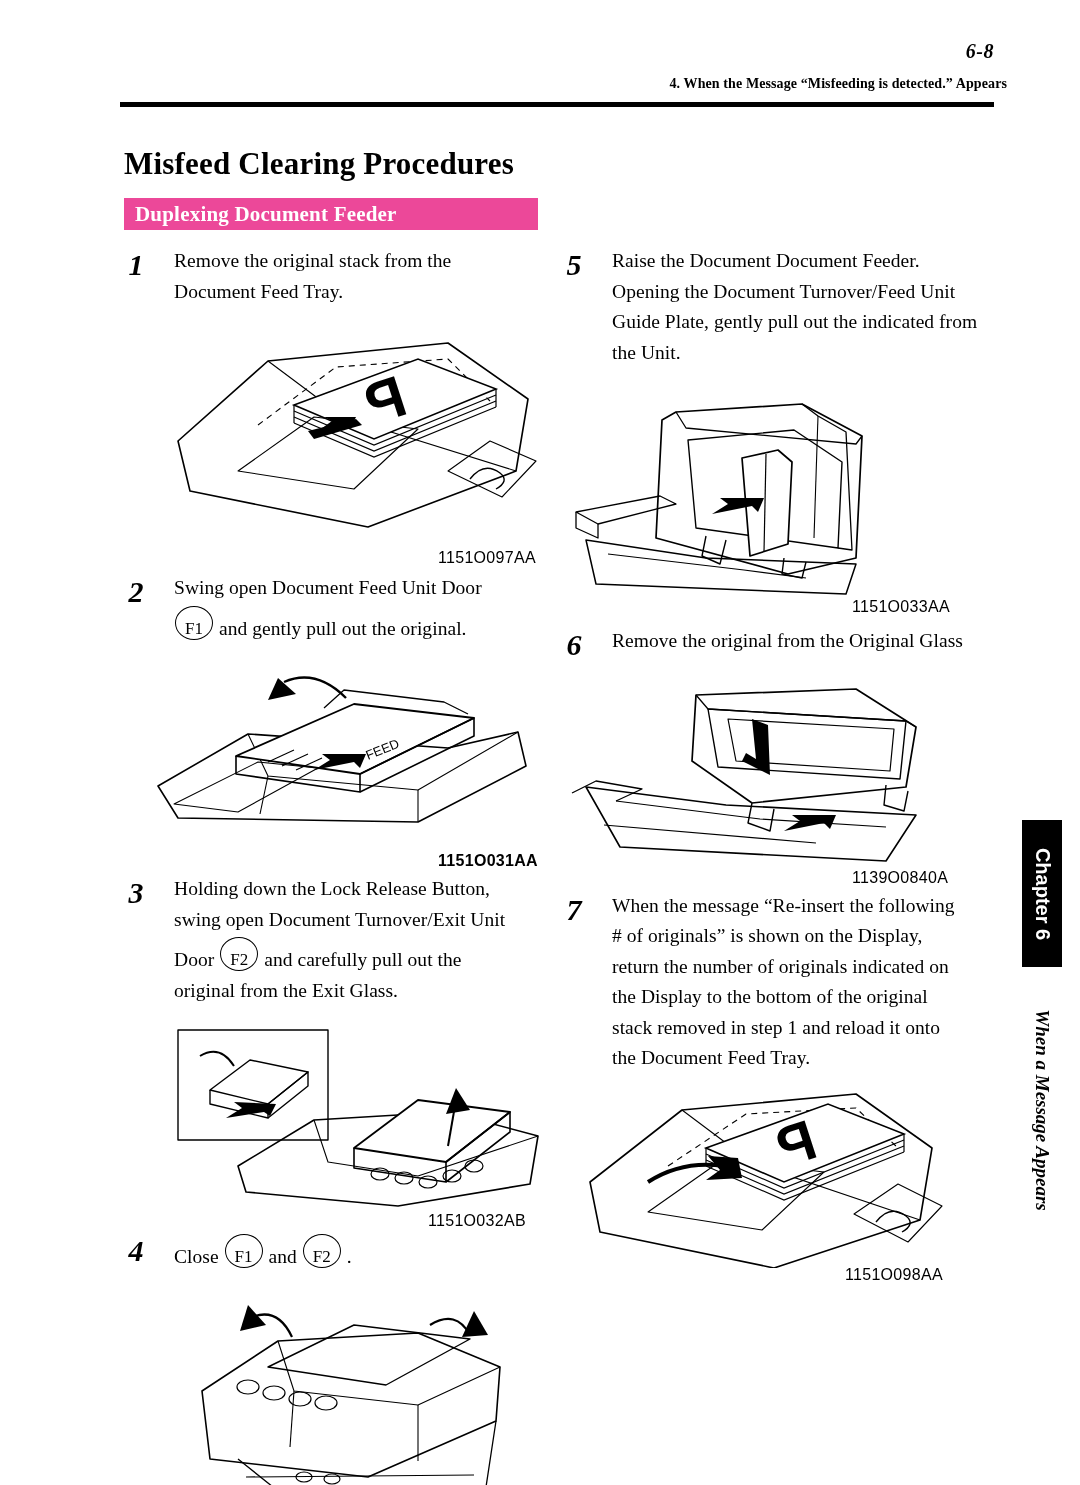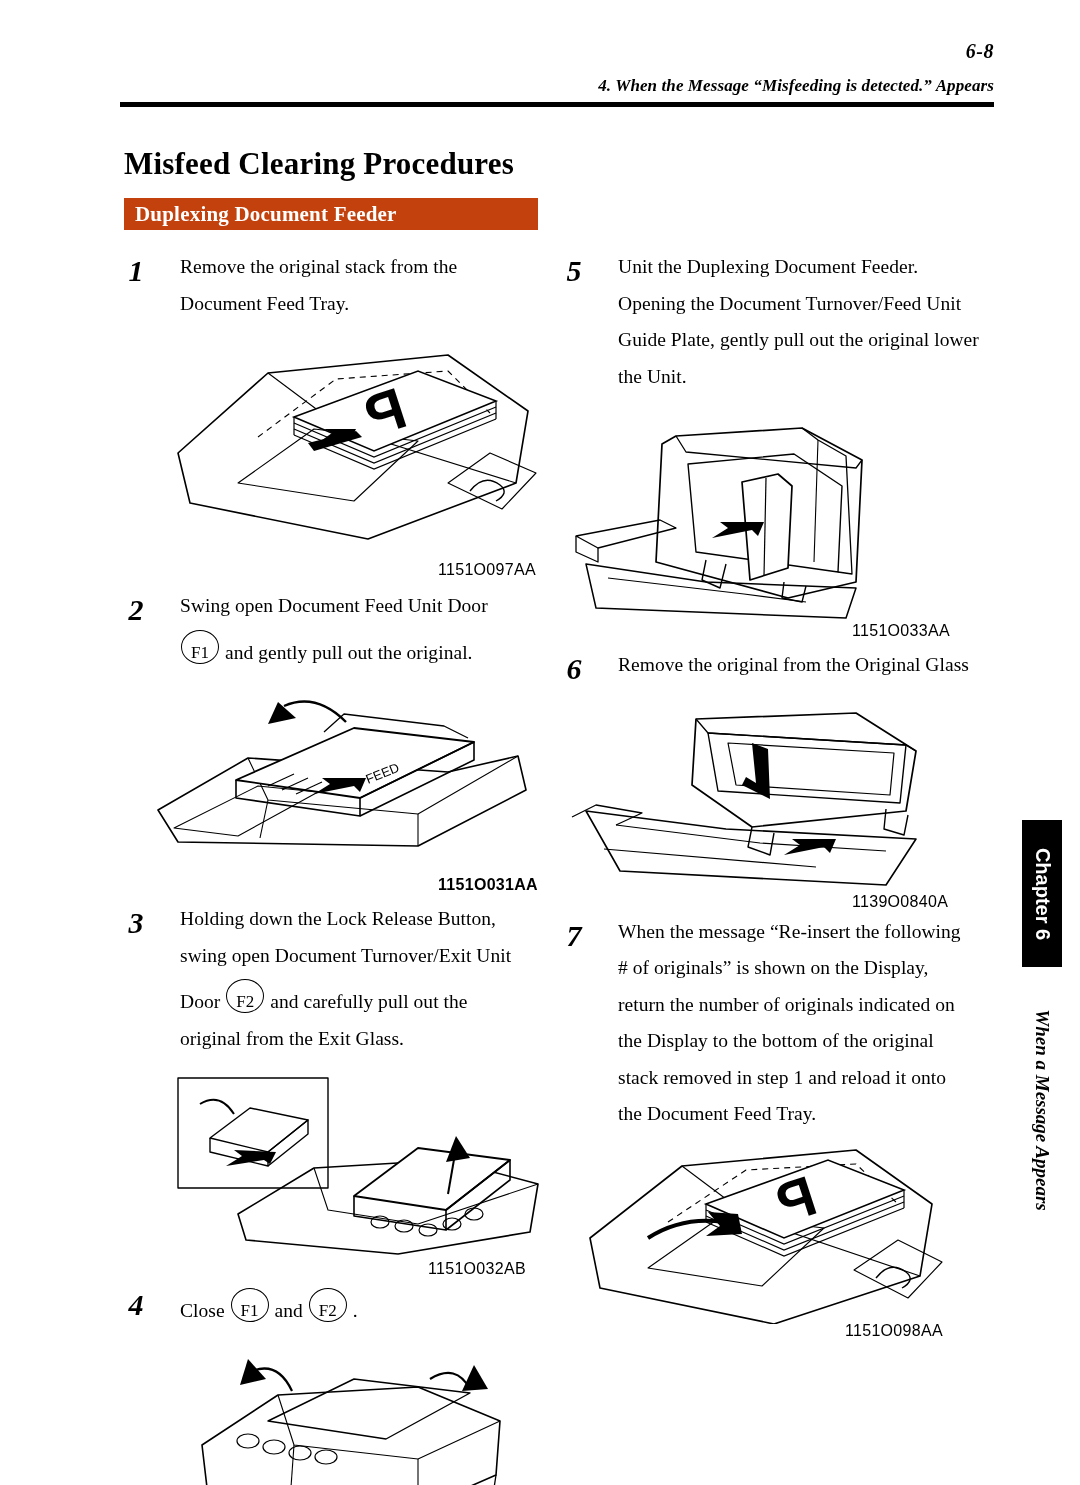--- a/index.html
+++ b/index.html
@@ -22,26 +22,25 @@
     top: 40px;
     right: 86px;
     font-size: 20px;
     font-weight: bold;
     font-style: italic;
     letter-spacing: .5px;
   }
   .running-head {
     position: absolute;
     top: 76px;
-    right: 86px;
-    font-size: 17px;
+    right: 73px;
+    font-size: 14px;
     font-weight: bold;
     letter-spacing: .1px;
     white-space: nowrap;
-    font-style: italic;
   }
   .head-rule {
     position: absolute;
     left: 120px;
     right: 86px;
     top: 102px;
     height: 5px;
     background: #000;
   }
 
@@ -54,21 +53,21 @@
     font-weight: bold;
     letter-spacing: .2px;
     text-align: right;
   }
   .section-bar {
     position: absolute;
     left: 124px;
     top: 198px;
     width: 414px;
     height: 32px;
-    background: #c2410c;
+    background: #ec4899;
   }
   .section-bar span {
     position: absolute;
     left: 11px;
     top: 4px;
     color: #fff;
     font-size: 21px;
     font-weight: bold;
     letter-spacing: .2px;
     white-space: nowrap;
@@ -94,21 +93,21 @@
     font-weight: bold;
     font-style: italic;
     line-height: 34px;
   }
   .step-body {
     margin-left: 52px;
     font-size: 19.5px;
     line-height: 26.5px;
     letter-spacing: .05px;
   }
-  .step-body p { margin: 10px; }
+  .step-body p { margin: 4px; }
 
   
   .fkey {
     display: inline-block;
     border: 1.6px solid #000;
     border-radius: 50%;
     padding: 12px 9px 1px 9px;
     font-size: 17px;
     line-height: 19px;
     vertical-align: 1px;
@@ -370,23 +369,23 @@
     <div class="fig-code" style="left:322px; top:210px;">1179O060AA</div>
   </div>
 
 </div>
 
 <div class="col col-right">
 
   <div class="step">
     <div class="step-num">5</div>
     <div class="step-body">
-      <p>Unit the Duplexing Document Feeder.</p>
+      <p>Raise the Document Document Feeder.</p>
       <p>Opening the Document Turnover/Feed Unit</p>
-      <p>Guide Plate, gently pull out the original lower</p>
+      <p>Guide Plate, gently pull out the indicated from</p>
       <p>the Unit.</p>
     </div>
   </div>
 
   <div class="fig" style="margin-top:22px;height:230px;">
     <svg width="452" height="212" viewBox="0 0 452 212">
       <g fill="none" stroke="#000" stroke-width="1.7" stroke-linejoin="round">
 
         <path d="M106 32 L120 24 L246 16 L306 48 L300 170 L232 186 L100 150 Z"></path>
         <path d="M120 24 L130 40 L300 56 L306 48" stroke-width="1.3"></path>

